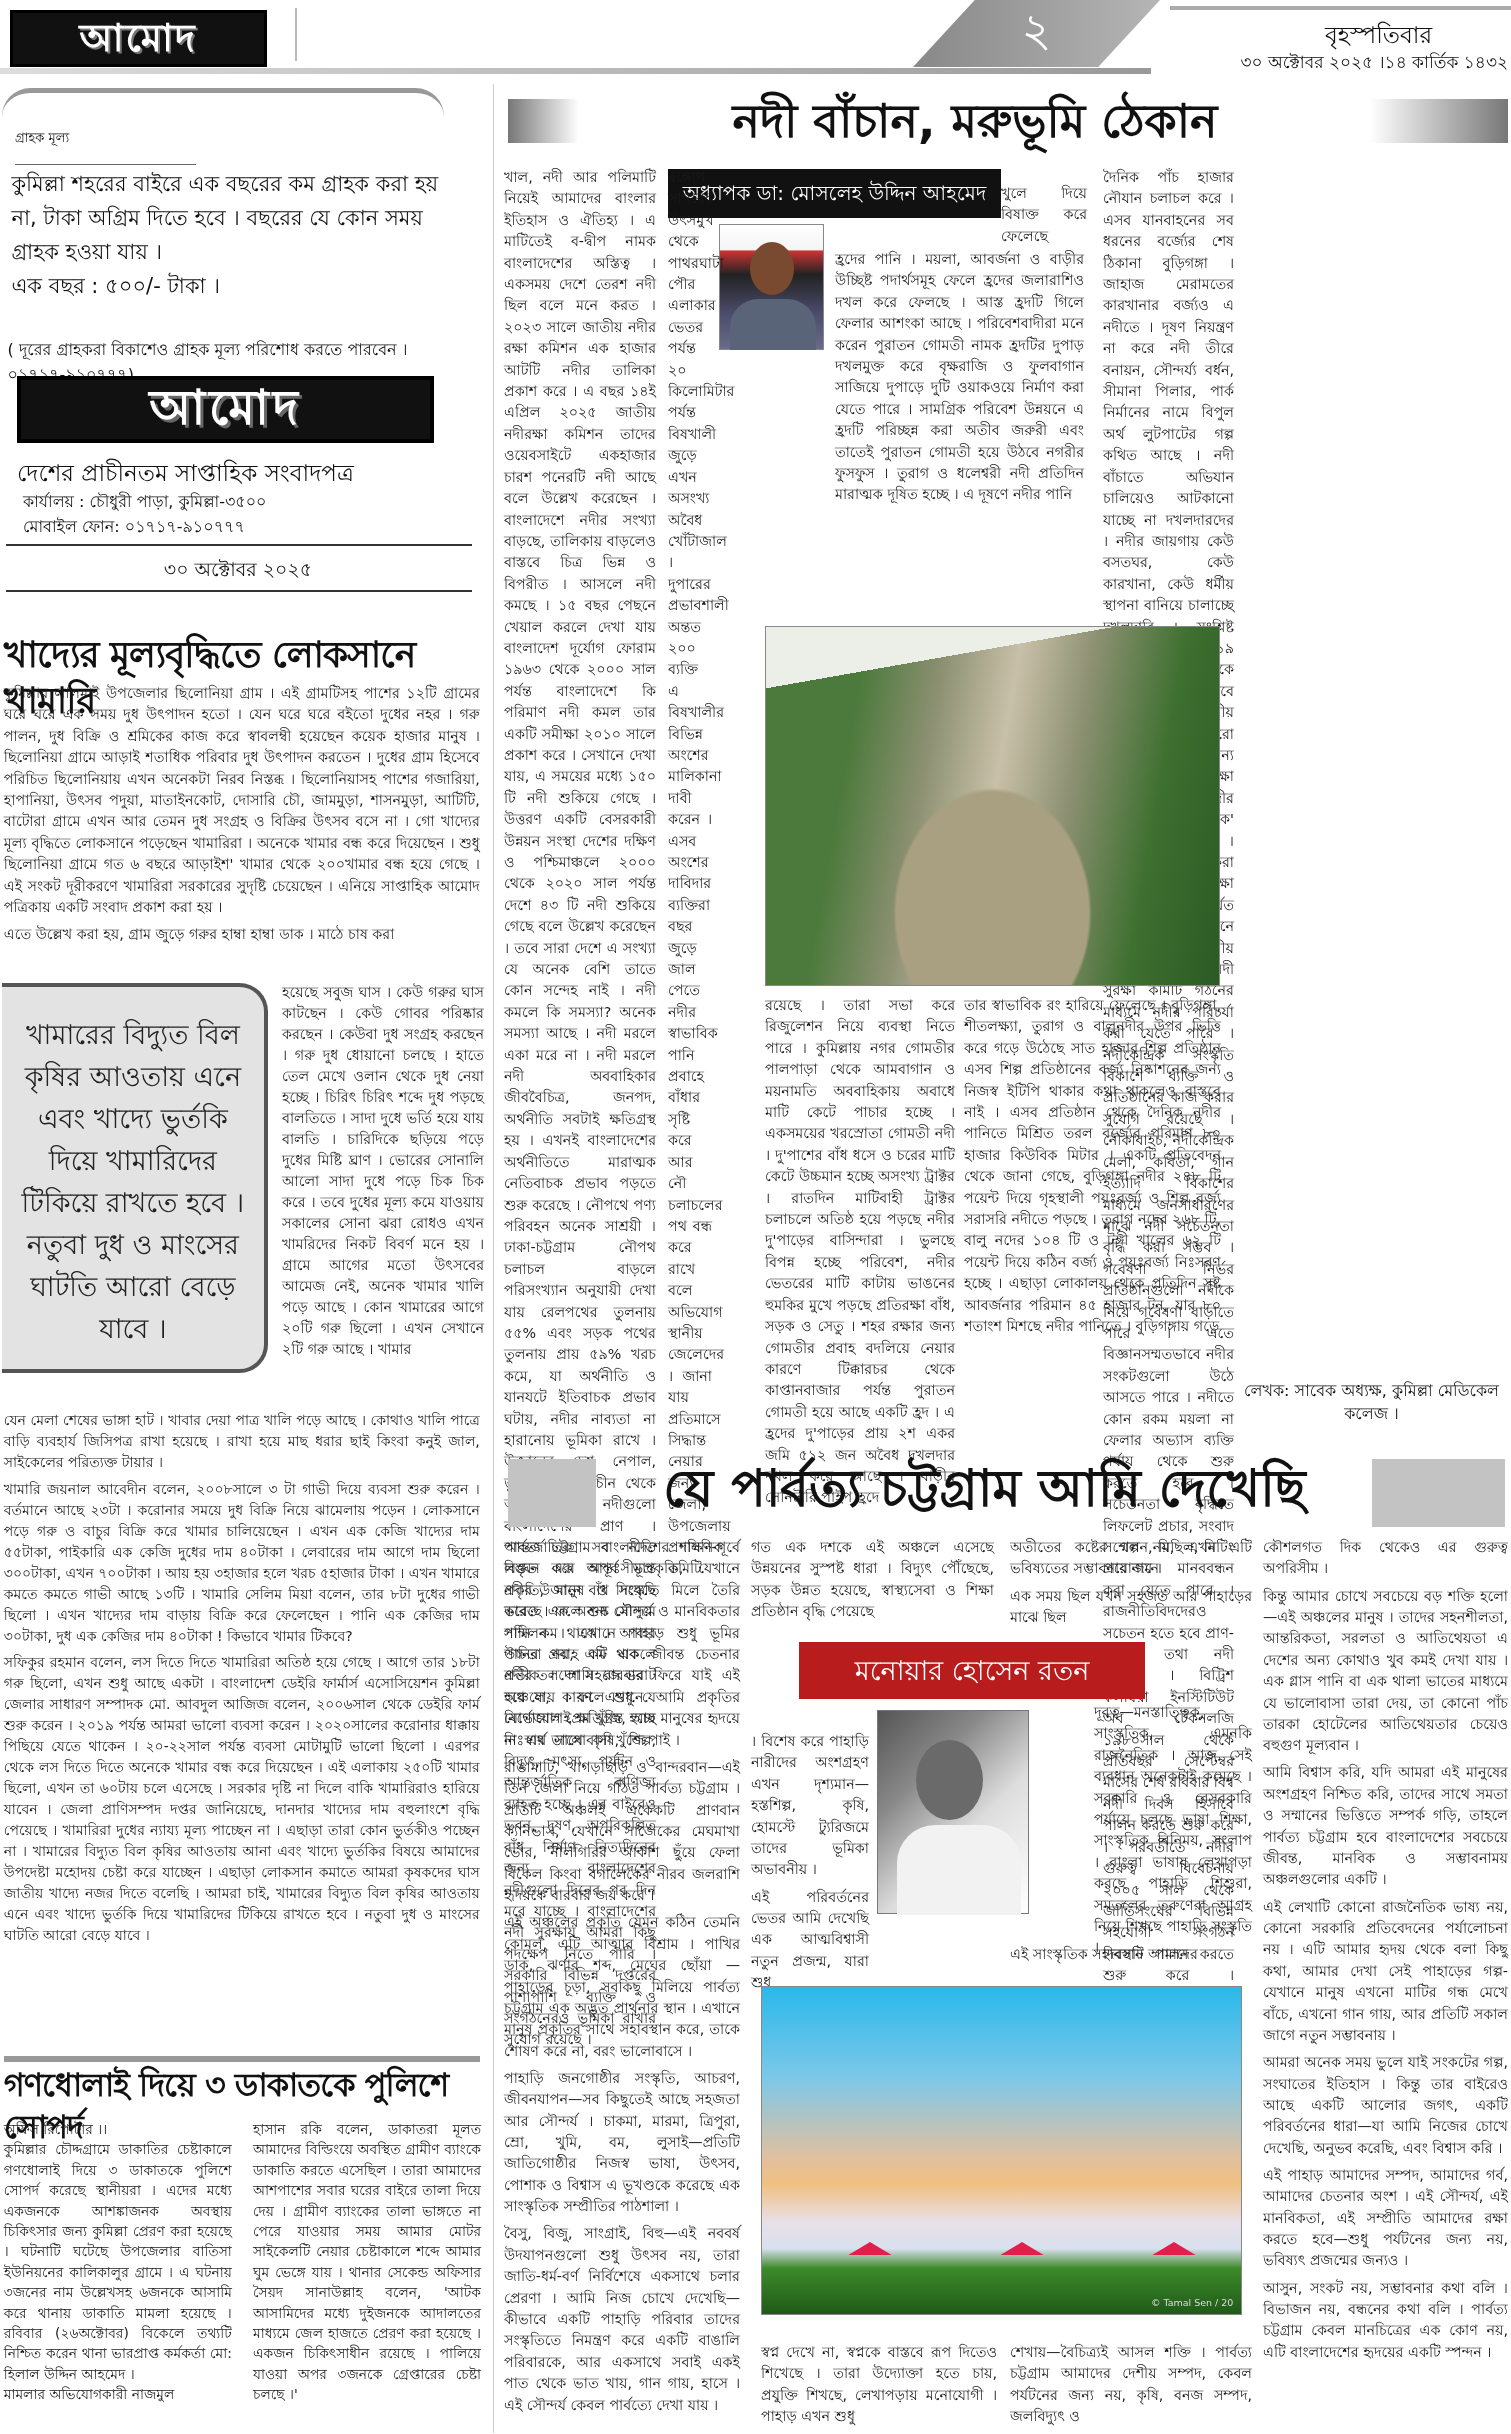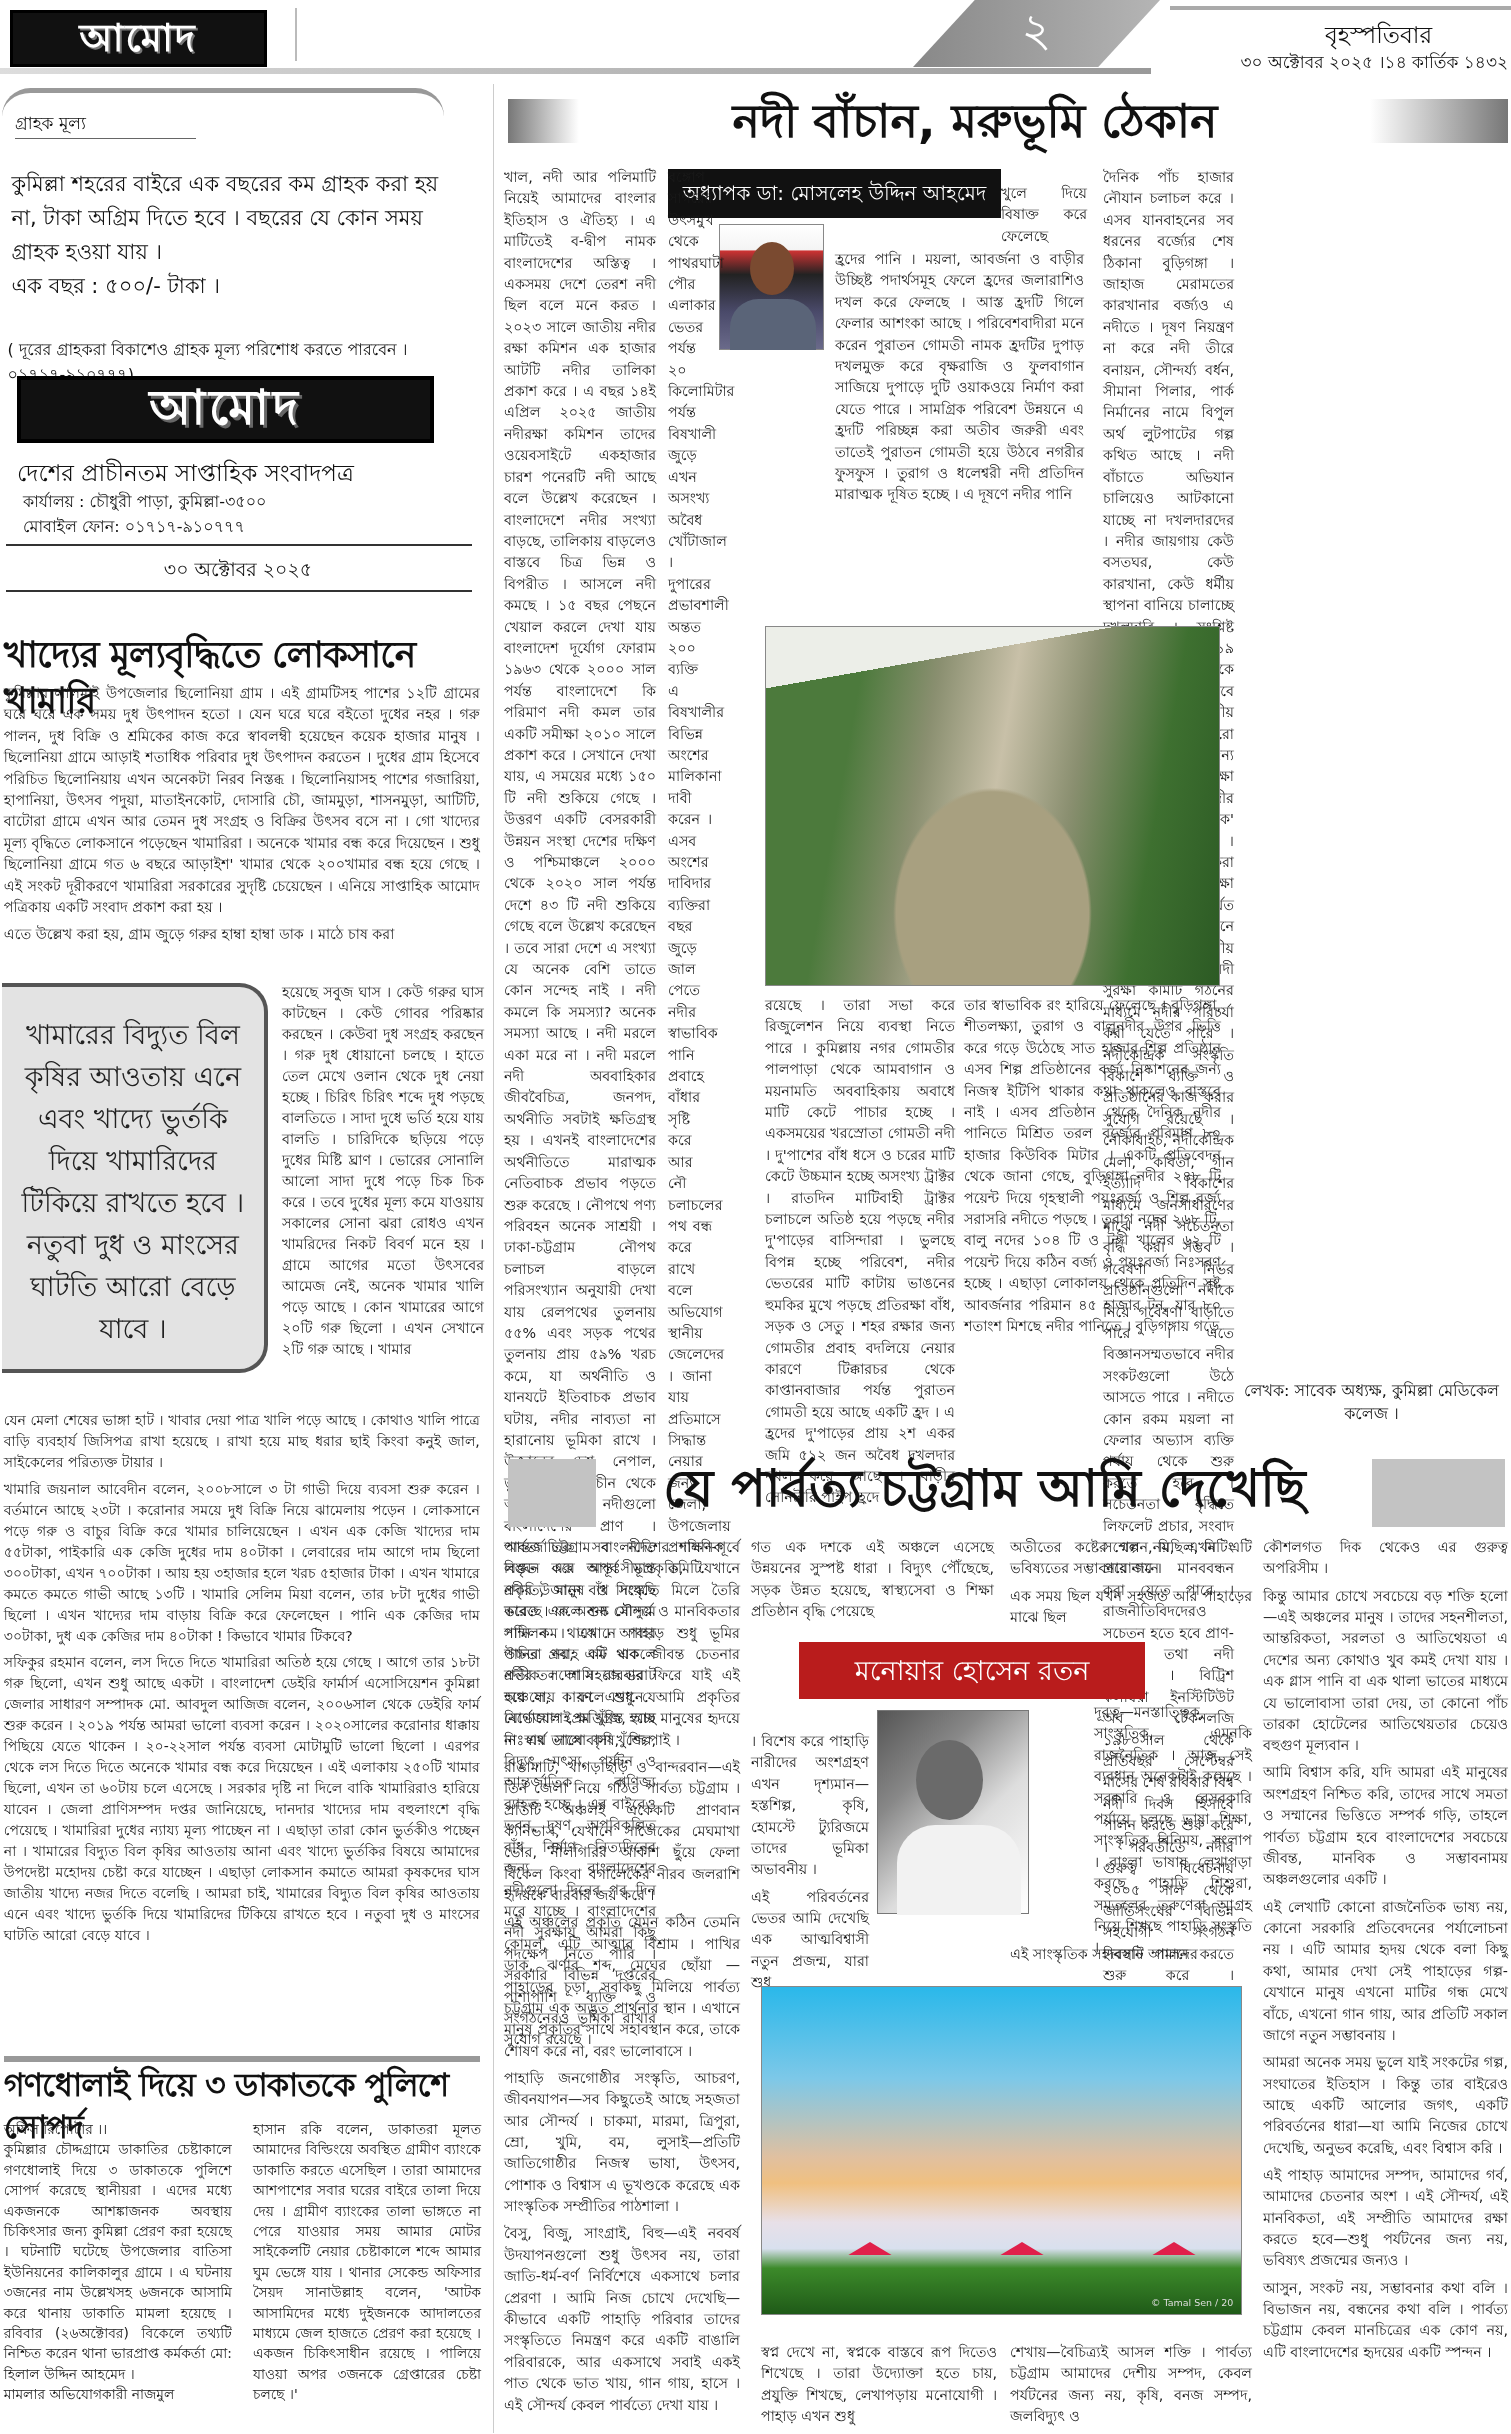--- a/index.html
+++ b/index.html
@@ -12,21 +12,21 @@
   #masthead { left: 0; top: 0; width: 1511px; height: 78px; }
   .logo-small { left: 9.5px; top: 9.5px; width: 257px; height: 57px; border: 3.8px solid #000; background: #111; color: #fff; font-family: "DejaVu Serif", serif; font-weight: bold; font-size: 38px; line-height: 49px; text-align: center; letter-spacing: 1.9px; text-shadow: 1.9px 1.9px 0 #777; }
   .mast-div { left: 295px; top: 7.6px; width: 1.9px; height: 53px; background: #bbb; }
   .page-tab { left: 913px; top: 0; width: 247px; height: 67px; background: linear-gradient(90deg,#888,#b5b5b5); clip-path: polygon(25% 0,100% 0,75% 100%,0 100%); }
   .page-num { left: 1008px; top: 1.9px; width: 57px; font-size: 46px; line-height: 57px; text-align: center; color: #fff; font-family: "DejaVu Serif", serif; }
   .mast-line { left: 0; top: 68px; width: 1151px; height: 5.7px; background: linear-gradient(90deg,#ddd,#999); }
   .mast-line2 { left: 1170px; top: 5.7px; width: 341px; height: 4.8px; background: #aaa; }
   .mast-day { left: 1255px; top: 17px; width: 247px; font-size: 23px; text-align: center; }
   .mast-date { left: 1170px; top: 49px; width: 338px; font-size: 17px; text-align: right; }
   .sub-box { left: 1.9px; top: 88px; width: 442px; height: 28.5px; border-top: 5.7px solid #999; border-radius: 28.5px 28.5px 0 0; }
-  .sub-title { left: 15px; top: 110px; font-size: 17px; border-bottom: 1.9px solid #666; padding-bottom: 0; width: 181px; }
+  .sub-title { left: 15px; top: 128px; font-size: 13px; border-bottom: 1.9px solid #666; padding-bottom: 15px; width: 181px; }
   .sub-body { left: 11.4px; top: 167px; width: 447px; font-size: 21px; line-height: 34px; }
   .sub-note { left: 7.6px; top: 337px; width: 447px; font-size: 16px; line-height: 25px; }
   .logo-big { left: 17px; top: 376px; width: 417px; height: 67px; border: 4.8px solid #000; background: #111; color: #fff; font-family: "DejaVu Serif", serif; font-weight: bold; font-size: 48px; line-height: 55px; text-align: center; letter-spacing: 3.8px; text-shadow: 2.9px 2.9px 0 #666; }
   .tagline { left: 17px; top: 455px; width: 438px; font-size: 23px; }
   .address { left: 23px; top: 489px; font-size: 16px; }
   .phone { left: 23px; top: 514px; font-size: 16px; }
   .hr1 { left: 5.7px; top: 544px; width: 466px; height: 1.9px; background: #333; }
   .issue-date { left: 0; top: 555px; width: 476px; text-align: center; font-size: 19px; }
   .hr2 { left: 5.7px; top: 590px; width: 466px; height: 1.9px; background: #333; }
   .hl1 { left: 3.8px; top: 632px; width: 485px; font-size: 36px; font-weight: bold; line-height: 46px; letter-spacing: -1px; }

